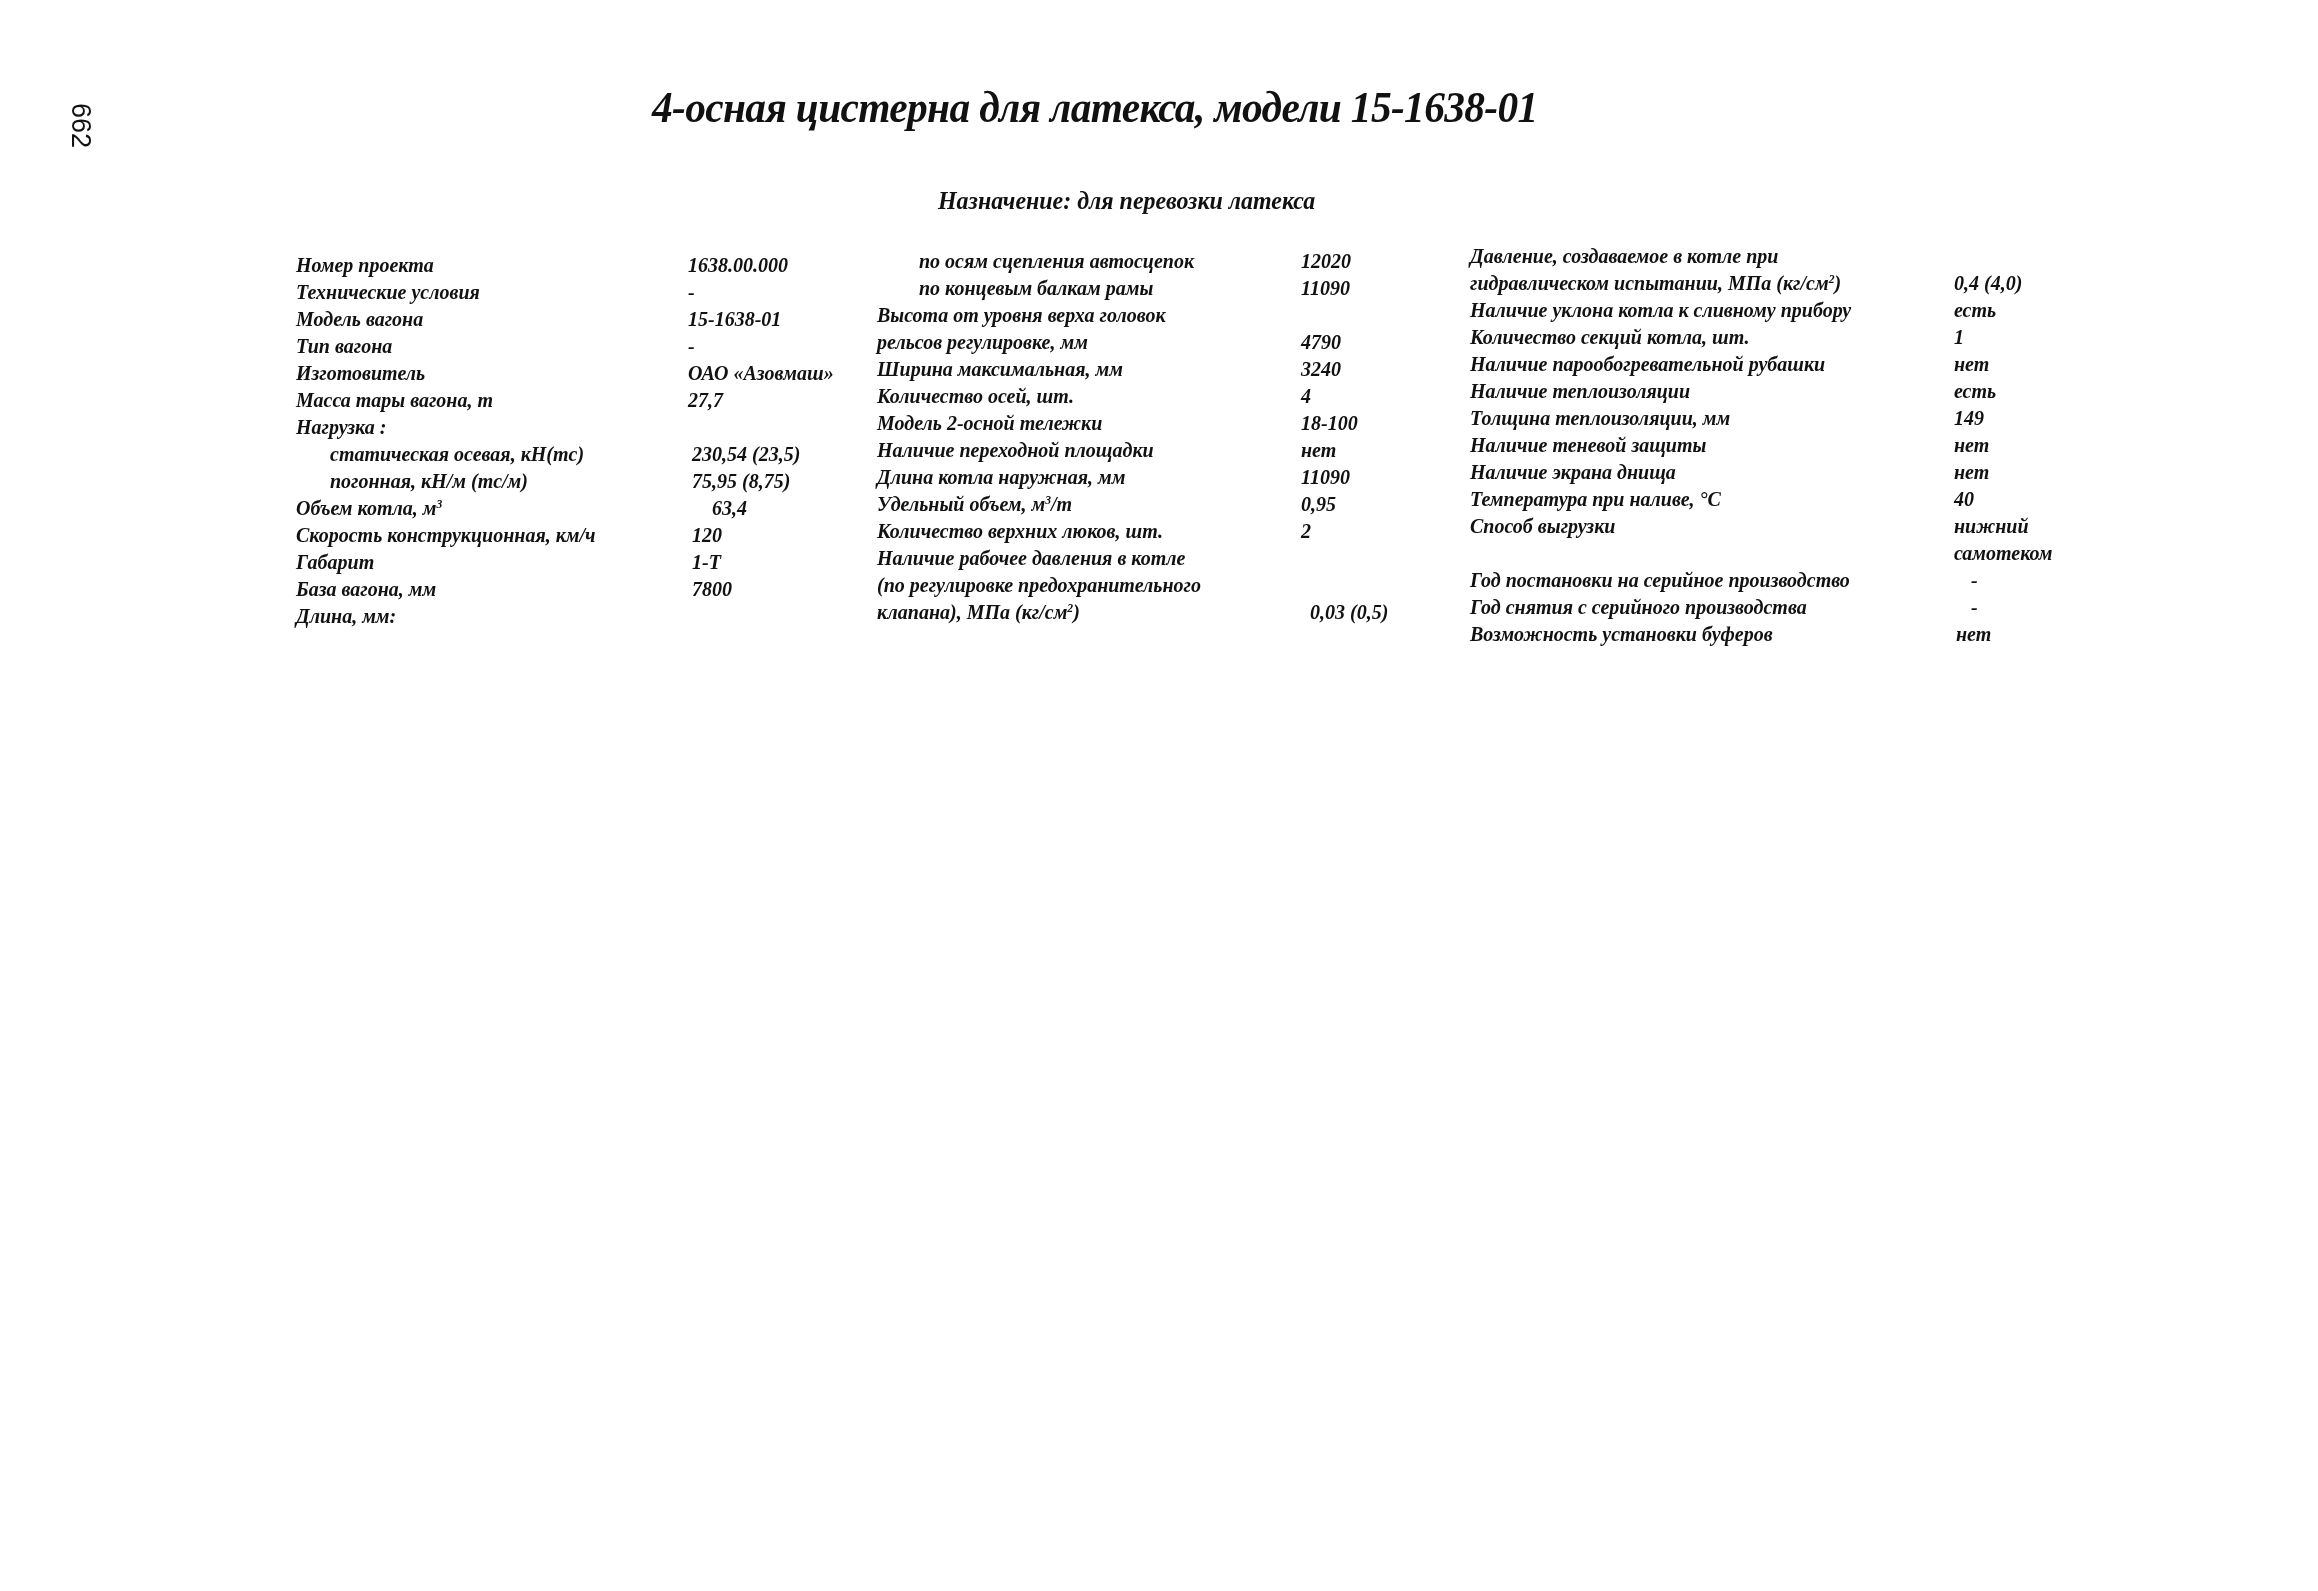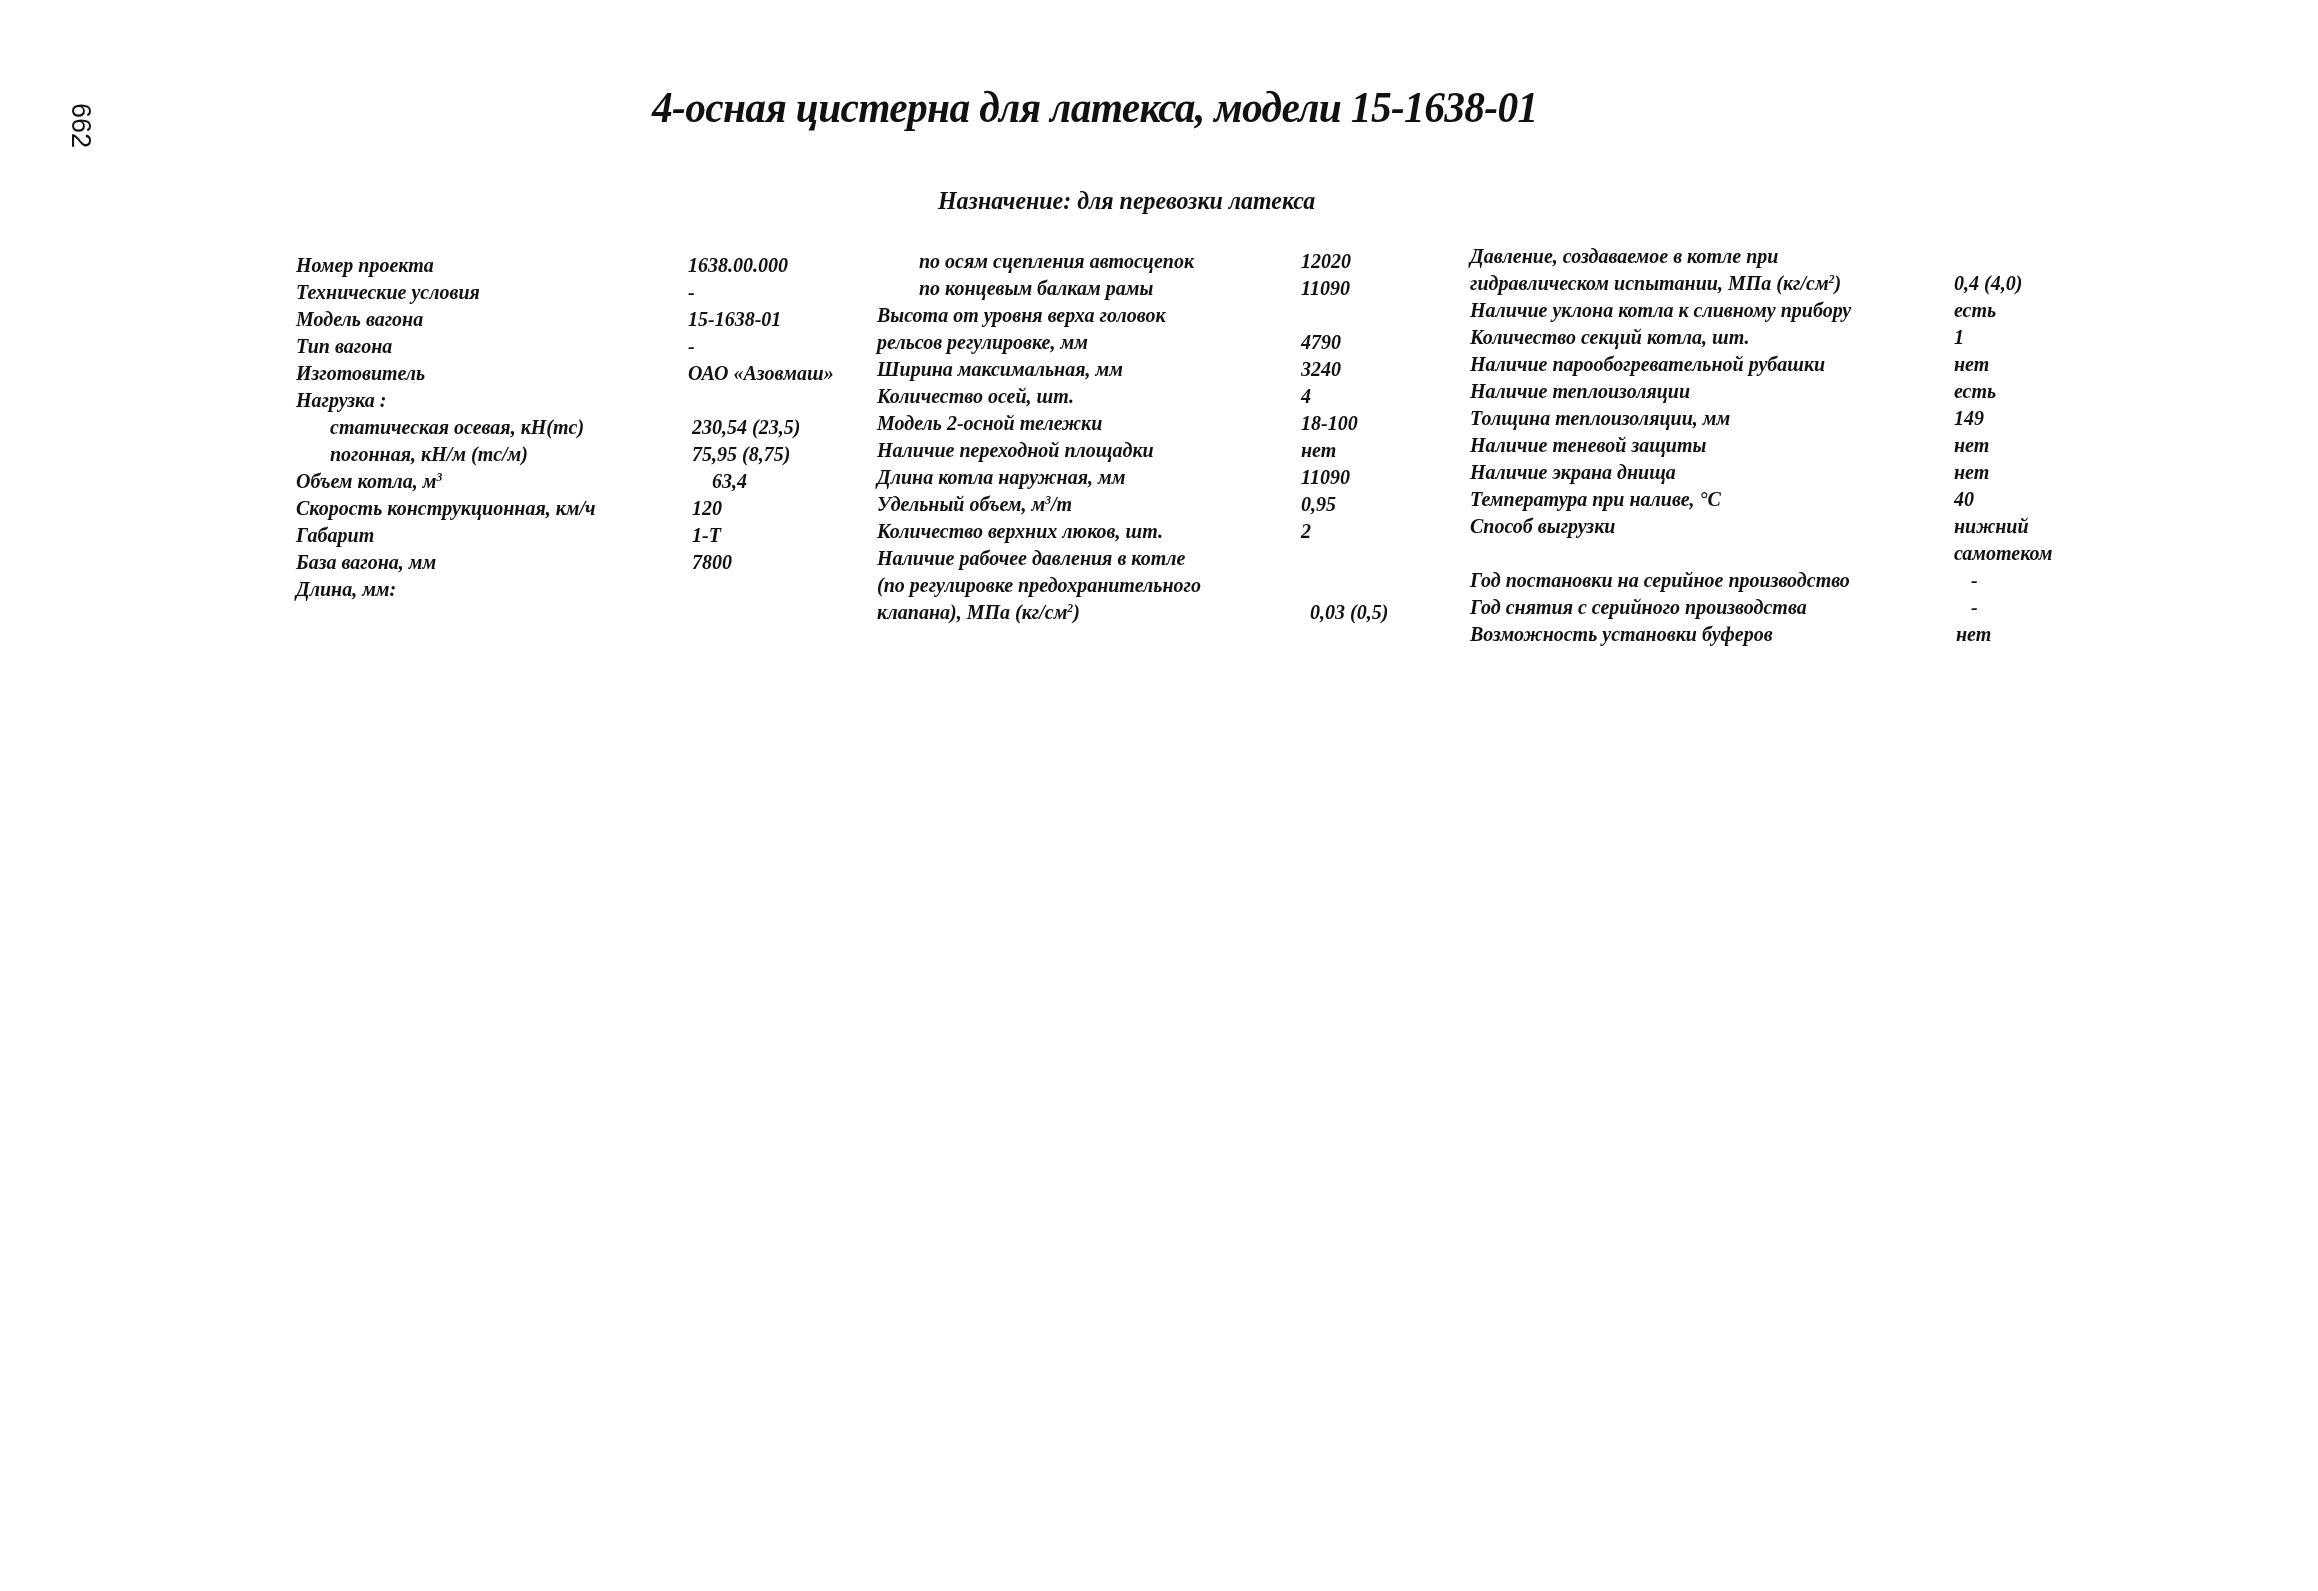--- a/index.html
+++ b/index.html
@@ -41,20 +41,24 @@
     </div>
   <div class="row">
       <span class="lbl">Тип вагона</span>
       <span class="val" style="left:392px">-</span>
     </div>
   <div class="row">
       <span class="lbl">Изготовитель</span>
       <span class="val" style="left:392px">ОАО «Азовмаш»</span>
     </div>
   <div class="row">
+      <span class="lbl">Масса тары вагона, т</span>
+      <span class="val" style="left:392px">27,7</span>
+    </div>
+  <div class="row">
       <span class="lbl">Нагрузка :</span>
       <span class="val" style="left:392px"></span>
     </div>
   <div class="row">
       <span class="lbl indent-l">статическая осевая, кН(тс)</span>
       <span class="val" style="left:396px">230,54 (23,5)</span>
     </div>
   <div class="row">
       <span class="lbl indent-l">погонная, кН/м (тс/м)</span>
       <span class="val" style="left:396px">75,95 (8,75)</span>

